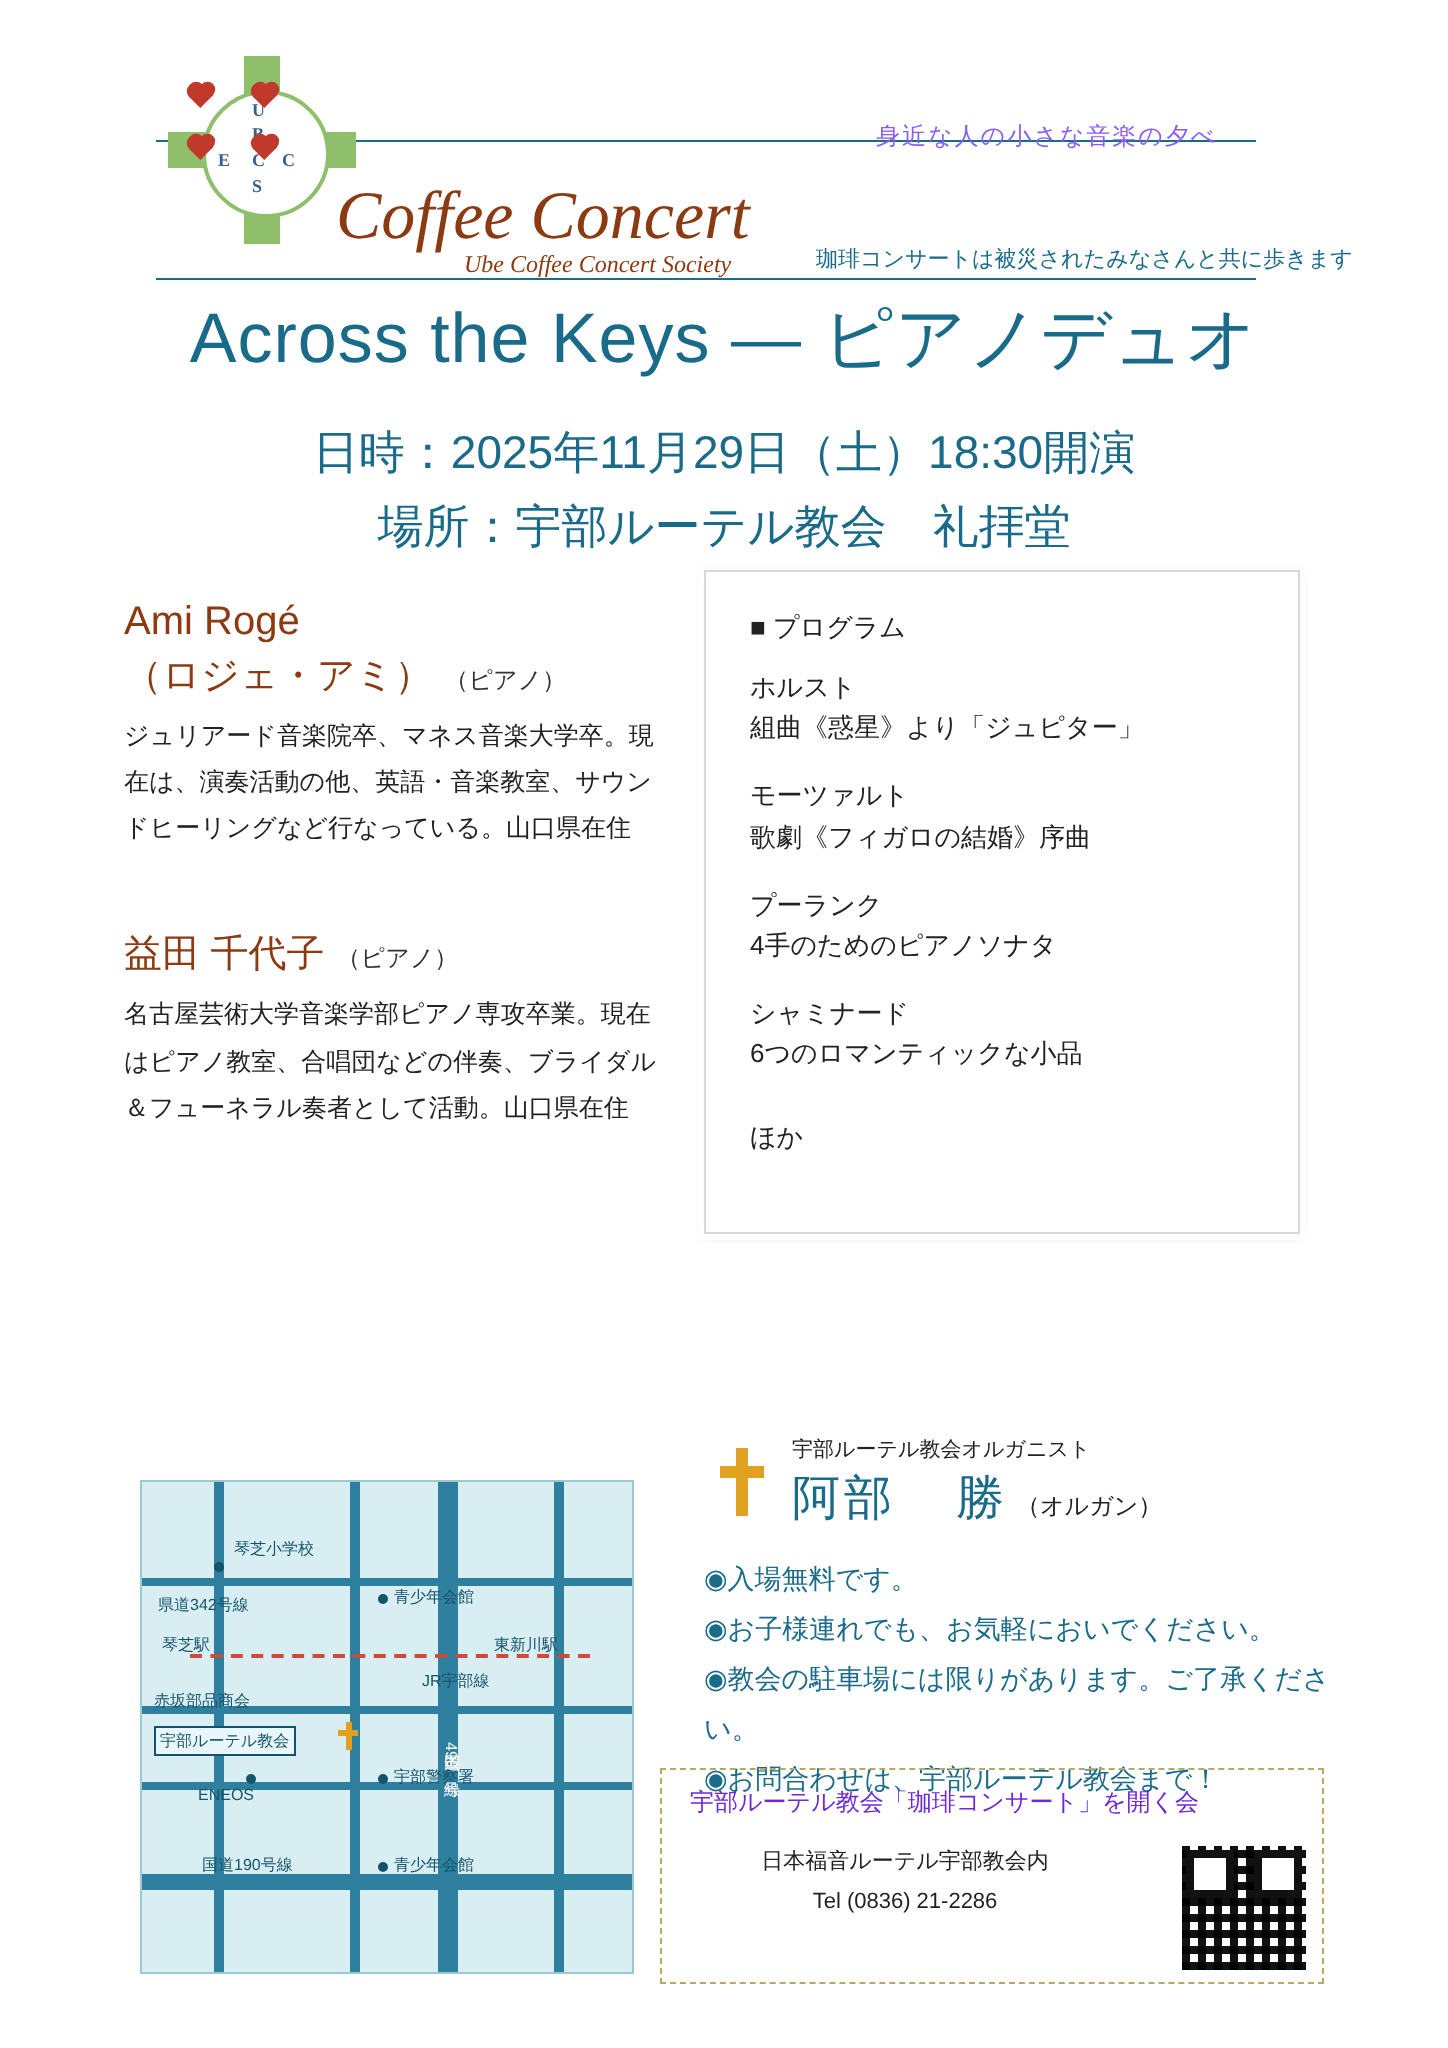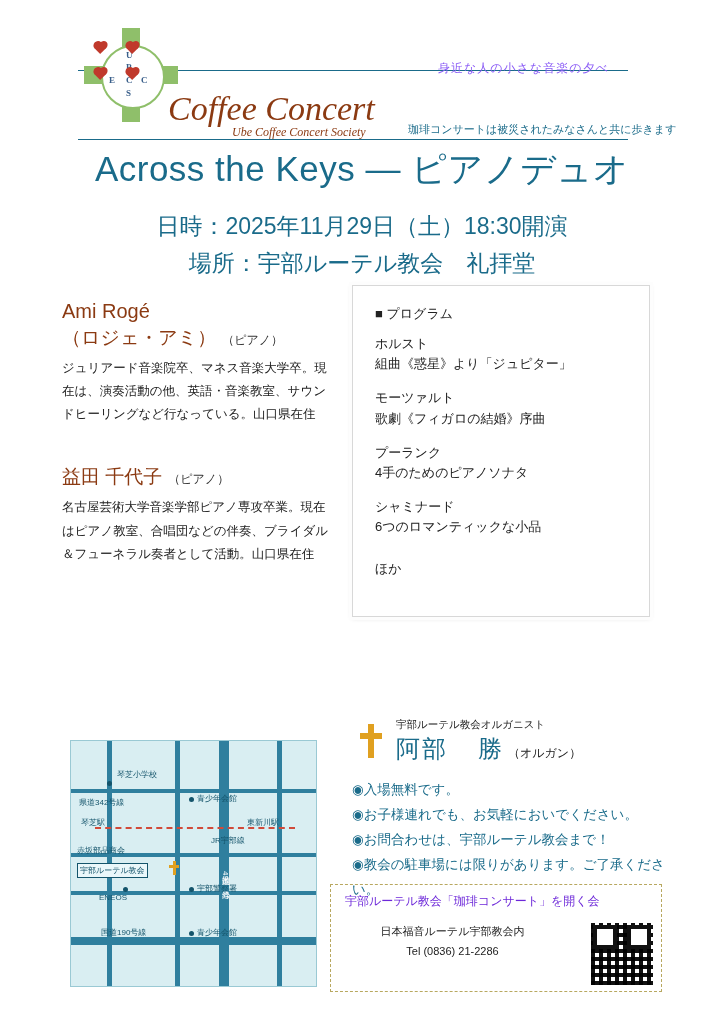--- a/index.html
+++ b/index.html
@@ -471,22 +471,22 @@
   </div>
   <div class="org-role">宇部ルーテル教会オルガニスト</div>
   <div class="org-name">
     <span>阿部</span><span class="nm2">勝</span><span class="inst">（オルガン）</span>
   </div>
 </div>
 
 <div class="notes">
   <div>◉入場無料です。</div>
   <div>◉お子様連れでも、お気軽においでください。</div>
+  <div>◉教会の駐車場には限りがあります。ご了承ください。</div>
   <div>◉お問合わせは、宇部ルーテル教会まで！</div>
-  <div>◉教会の駐車場には限りがあります。ご了承ください。</div>
 </div>
 
 <div class="contact">
   <div class="contact-title">宇部ルーテル教会「珈琲コンサート」を開く会</div>
   <div class="contact-lines">
     <div>日本福音ルーテル宇部教会内</div>
     <div>Tel (0836) 21-2286</div>
   </div>
   <div class="qr"></div>
 </div>

